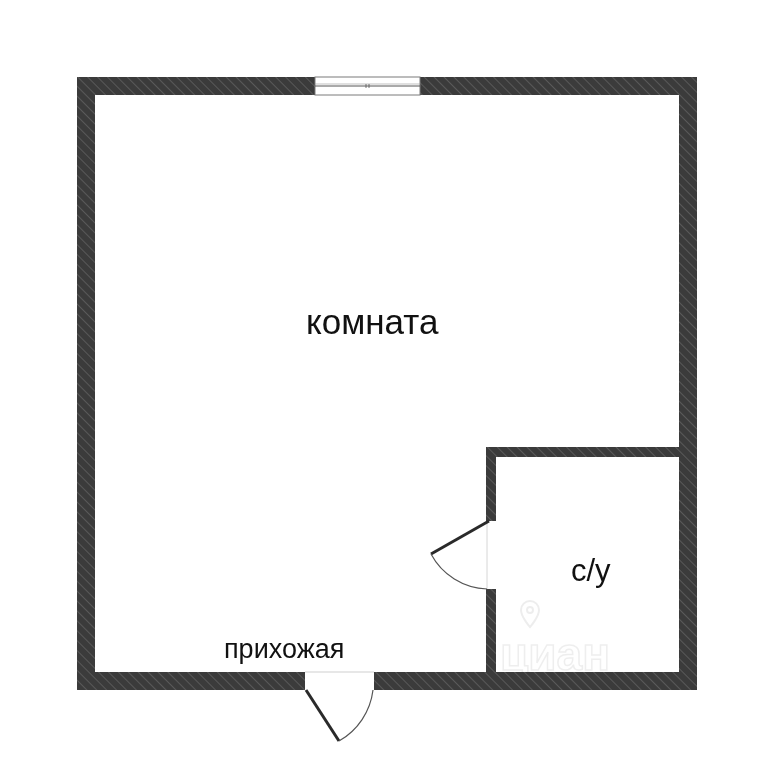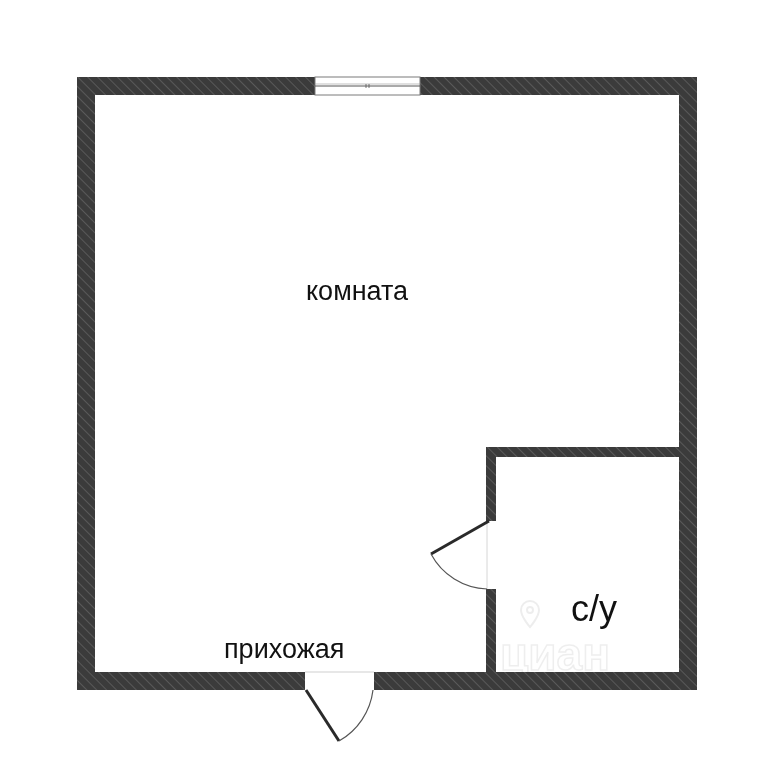--- a/index.html
+++ b/index.html
@@ -67,15 +67,15 @@
     <path d="M431 554 A66 66 0 0 0 487 589" fill="none" stroke="#555555" stroke-width="1.2"></path>
   </g>
 
   <g>
     <line x1="305" y1="672" x2="374" y2="672" stroke="#cfcfcf" stroke-width="1"></line>
     <line x1="306" y1="690" x2="339" y2="741" stroke="#2a2a2a" stroke-width="3"></line>
     <path d="M339 741 A68 68 0 0 0 373 690" fill="none" stroke="#555555" stroke-width="1.2"></path>
   </g>
 </svg>
 
-<div class="room-label" style="left:306px; top:278px; font-size:27px;">комната</div>
+<div class="room-label" style="left:306px; top:304px; font-size:35px;">комната</div>
 <div class="room-label" style="left:224px; top:600px; font-size:27px;margin-top:36px;">прихожая</div>
-<div class="room-label" style="left:571px; top:555px; font-size:36px;margin-top:36px;">с/у</div>
+<div class="room-label" style="left:571px; top:555px; font-size:31px;">с/у</div>
 
 </body></html>

